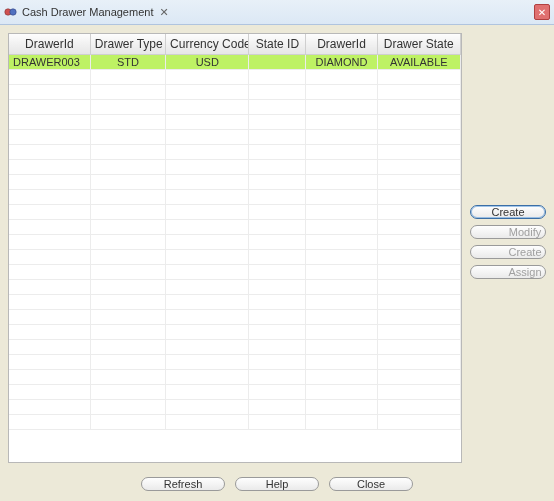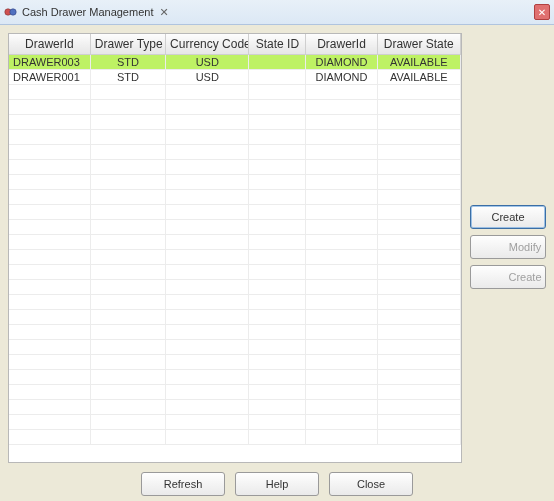--- a/index.html
+++ b/index.html
@@ -90,24 +90,24 @@
   tbody tr.selected td { background: #bef264; }
   tbody tr.empty td { color: transparent; }
   .side-buttons {
     width: 76px;
     display: flex;
     flex-direction: column;
     gap: 6px;
     padding-top: 172px;
   }
   .btn {
-    height: 24px;
+    height: 14px;
     background: linear-gradient(to bottom, #fefefe, #eaeaea);
     border: 1px solid #9a9a9a;
-    border-radius: 3px;
+    border-radius: 9px;
     font-size: 11px;
     color: #333;
     cursor: pointer;
     display: flex;
     align-items: center;
     justify-content: center;
   }
   .btn.primary {
     border: 1px solid #3b6ea5;
     box-shadow: inset 0 0 0 1px rgba(100,160,220,0.6);
@@ -167,28 +167,20 @@
       </thead>
       <tbody id="tbody">
           <tr class="selected">
             <td>DRAWER003</td>
             <td>STD</td>
             <td>USD</td>
             <td></td>
             <td>DIAMOND</td>
             <td>AVAILABLE</td>
           </tr>
-          <tr>
-            <td>DRAWER001</td>
-            <td>STD</td>
-            <td>USD</td>
-            <td></td>
-            <td>DIAMOND</td>
-            <td>AVAILABLE</td>
-          </tr>
           <tr class="empty">
             <td>&nbsp;</td>
             <td>&nbsp;</td>
             <td>&nbsp;</td>
             <td>&nbsp;</td>
             <td>&nbsp;</td>
             <td>&nbsp;</td>
           </tr>
           <tr class="empty">
             <td>&nbsp;</td>
@@ -375,20 +367,21 @@
             <td>&nbsp;</td>
           </tr>
         </tbody>
     </table>
   </div>
 
   <div class="side-buttons">
     <div class="btn primary">Create</div>
     <div class="btn disabled">Modify</div>
     <div class="btn disabled">Create</div>
+    <div class="btn disabled">Assign</div>
   </div>
 </div>
 
 <div class="bottom-bar">
   <div class="btn">Refresh</div>
   <div class="btn">Help</div>
   <div class="btn">Close</div>
 </div>
 
 </body></html>

